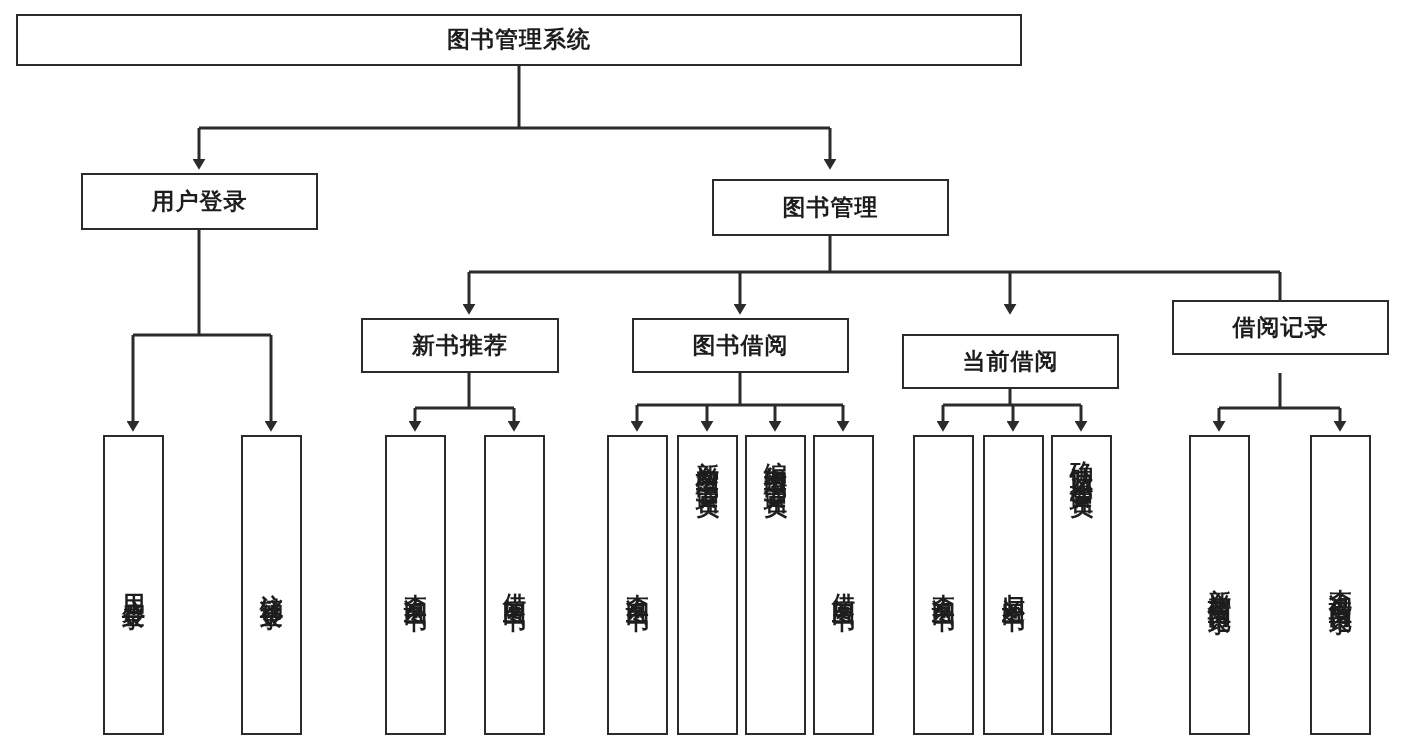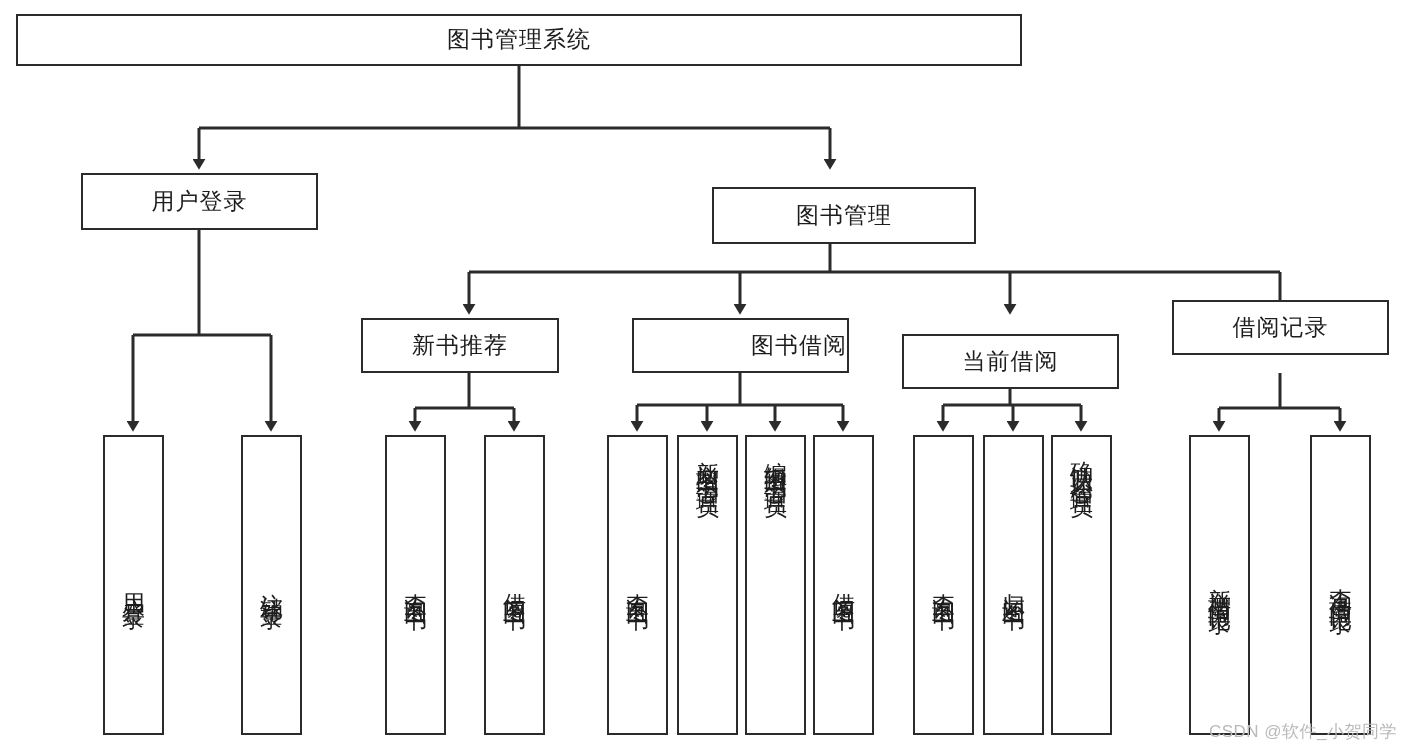--- a/index.html
+++ b/index.html
@@ -12,20 +12,21 @@
     height: 747px;
     font-family: "Liberation Sans", "DejaVu Sans", sans-serif;
     overflow: hidden;
     position: relative;
   }
   #diagram-root {
     position: absolute;
     left: 0; top: 0;
     width: 1405px;
     height: 747px;
+    font-weight: bold;
   }
   svg#tree-svg {
     position: absolute;
     left: 0; top: 0;
     width: 1405px;
     height: 747px;
     display: block;
   }
   .node-box {
     position: absolute;
@@ -122,27 +123,27 @@
       </g>
   </svg>
 
   <div id="nodes">
       <div class="node-box" style="left: 16px; top: 14px; width: 1006px; height: 52px;">
         <span class="node-label-h">图书管理系统</span>
       </div>
       <div class="node-box" style="left: 81px; top: 173px; width: 237px; height: 57px;">
         <span class="node-label-h">用户登录</span>
       </div>
-      <div class="node-box" style="left: 712px; top: 187px; width: 264px; height: 57px;">
+      <div class="node-box" style="left: 712px; top: 179px; width: 237px; height: 57px;">
         <span class="node-label-h">图书管理</span>
       </div>
       <div class="node-box" style="left: 361px; top: 318px; width: 198px; height: 55px;">
         <span class="node-label-h">新书推荐</span>
       </div>
-      <div class="node-box" style="left: 632px; top: 318px; width: 217px; height: 55px; justify-content: flex-end;">
+      <div class="node-box" style="left: 632px; top: 318px; width: 217px; height: 55px;">
         <span class="node-label-h">图书借阅</span>
       </div>
       <div class="node-box" style="left: 902px; top: 318px; width: 217px; height: 55px; margin-top: 16px;">
         <span class="node-label-h">当前借阅</span>
       </div>
       <div class="node-box" style="left: 1172px; top: 300px; width: 217px; height: 55px;">
         <span class="node-label-h">借阅记录</span>
       </div>
       <div class="node-box leaf mid" style="left: 103px; top: 435px; width: 61px; height: 300px;">
         <span class="node-label-v">用户登录</span>
@@ -178,14 +179,13 @@
         <span class="node-label-v">确认归还（管理员）</span>
       </div>
       <div class="node-box leaf mid" style="left: 1189px; top: 435px; width: 61px; height: 300px;">
         <span class="node-label-v">新增借阅记录</span>
       </div>
       <div class="node-box leaf mid" style="left: 1310px; top: 435px; width: 61px; height: 300px;">
         <span class="node-label-v">查询借阅记录</span>
       </div>
     </div>
 
-  <div id="watermark">CSDN @软件_小贺同学</div>
 </div>
 
 </body></html>

